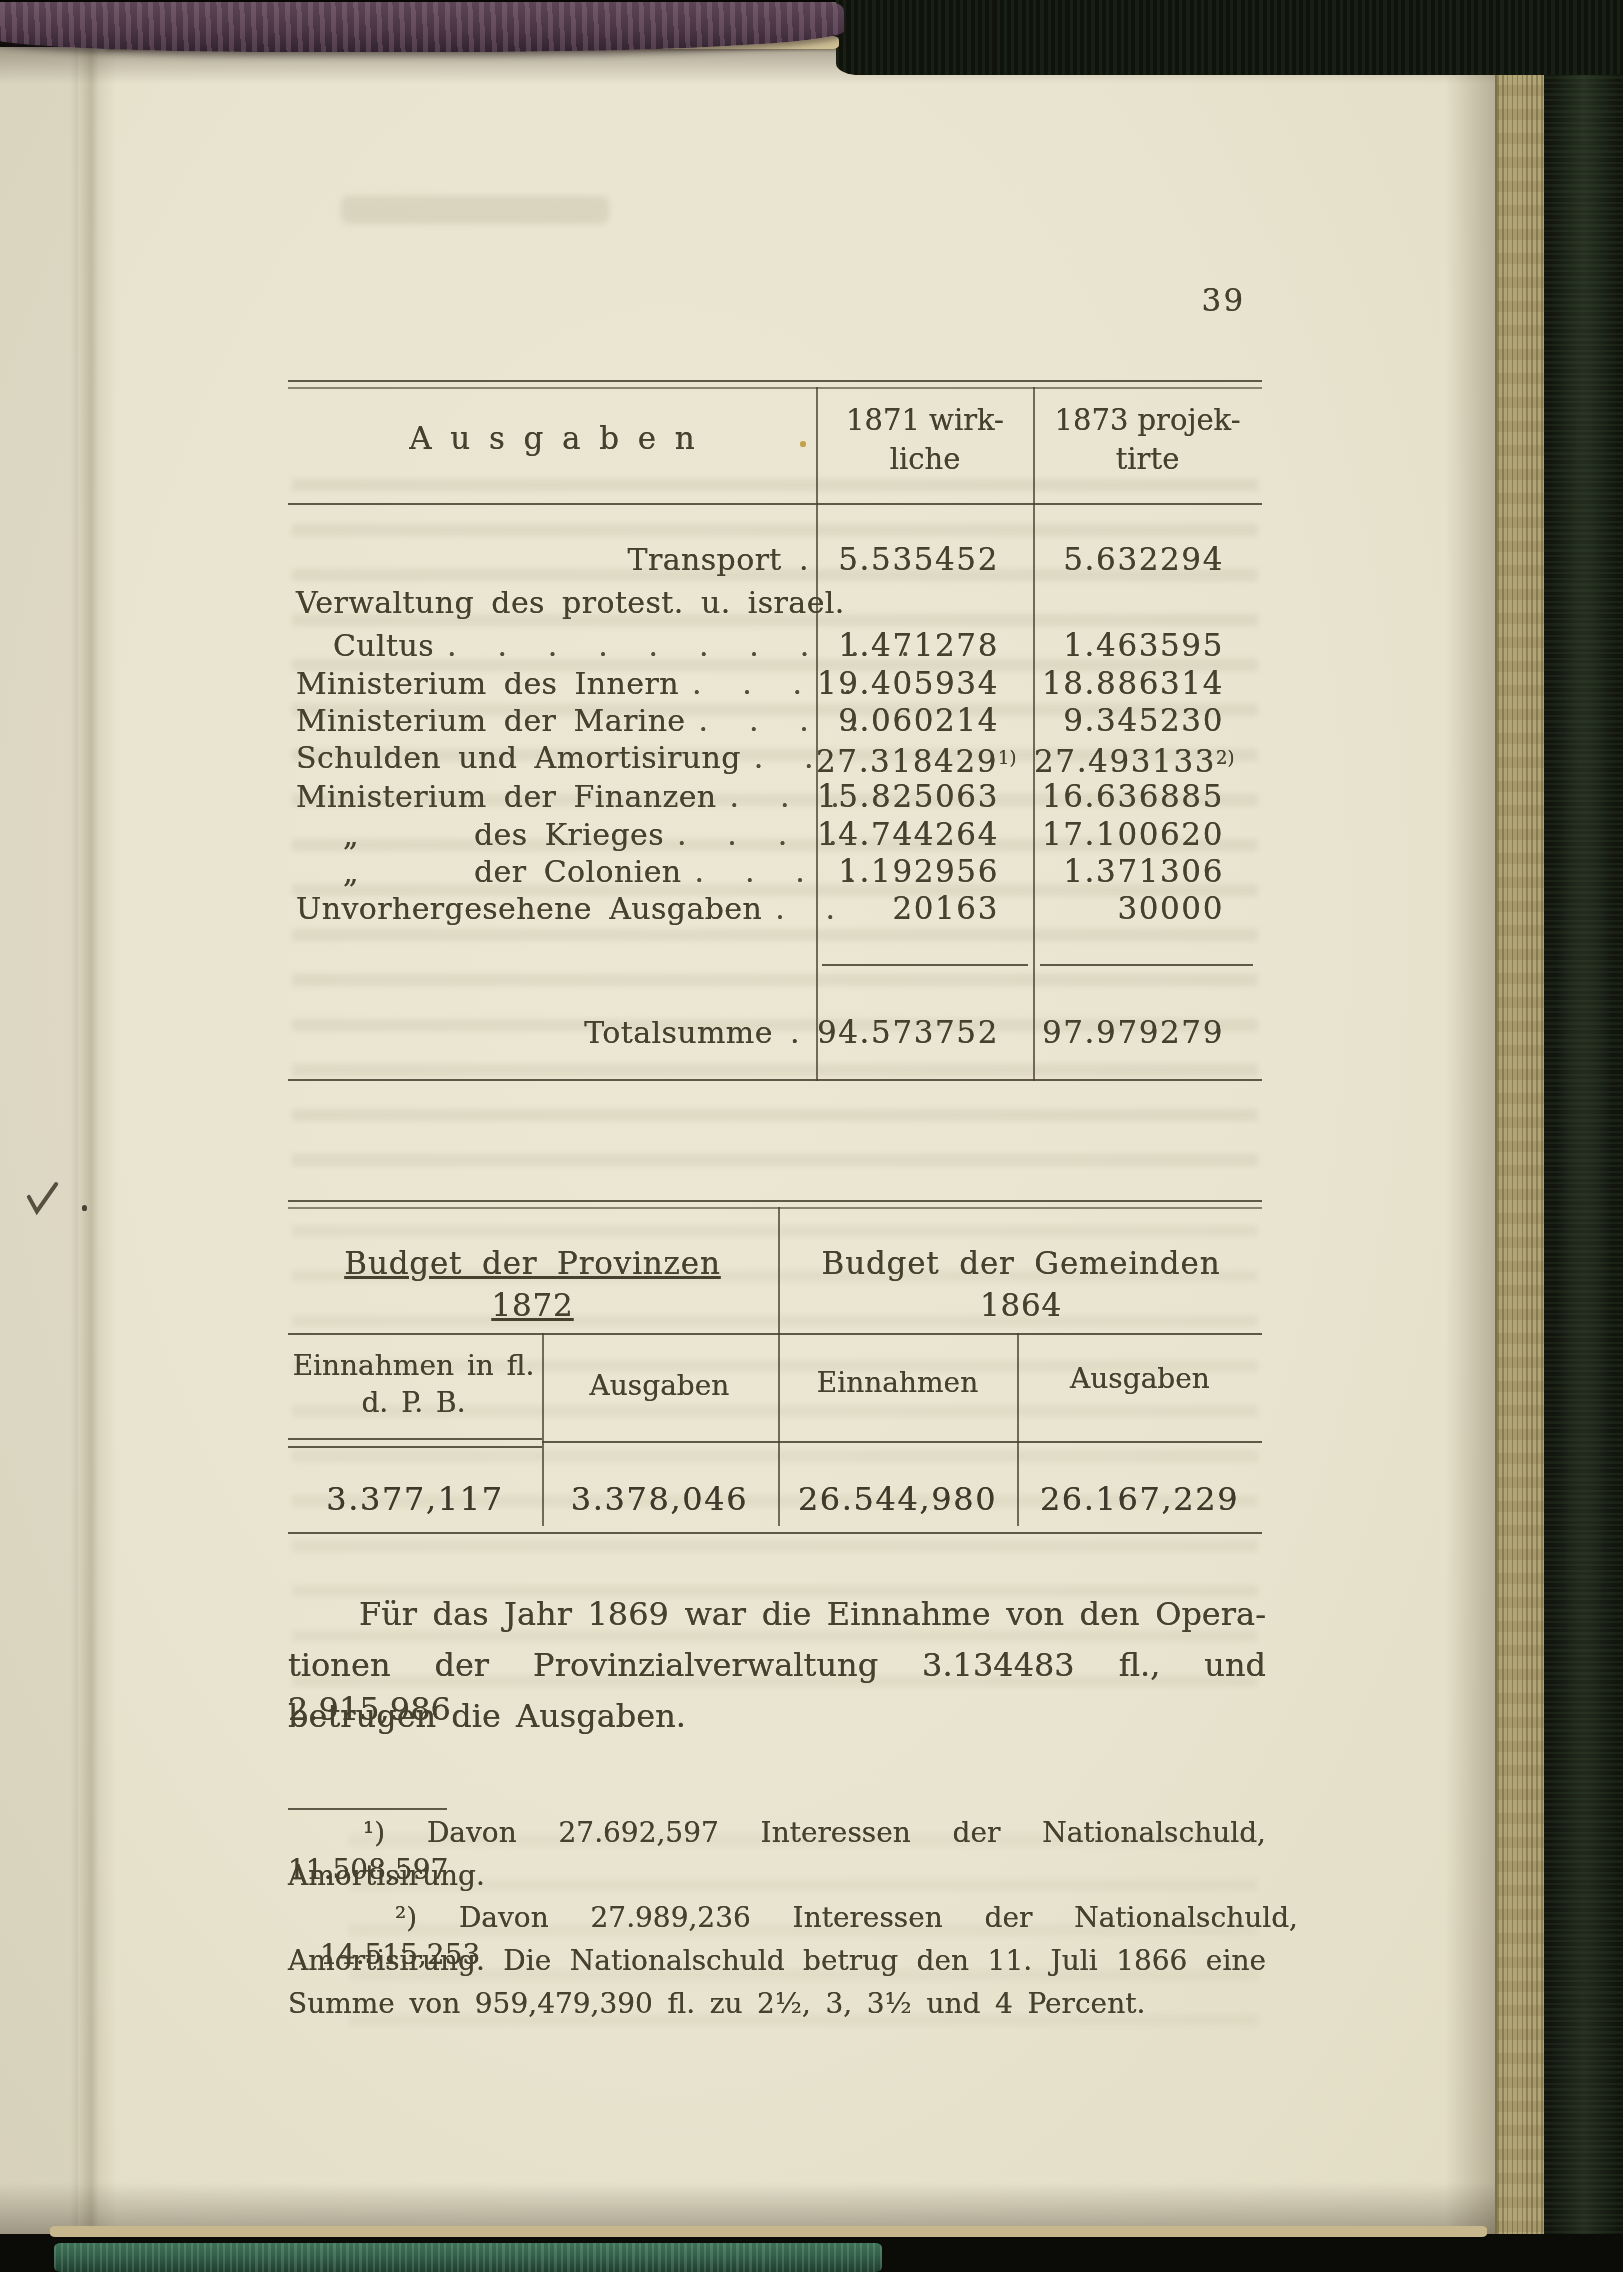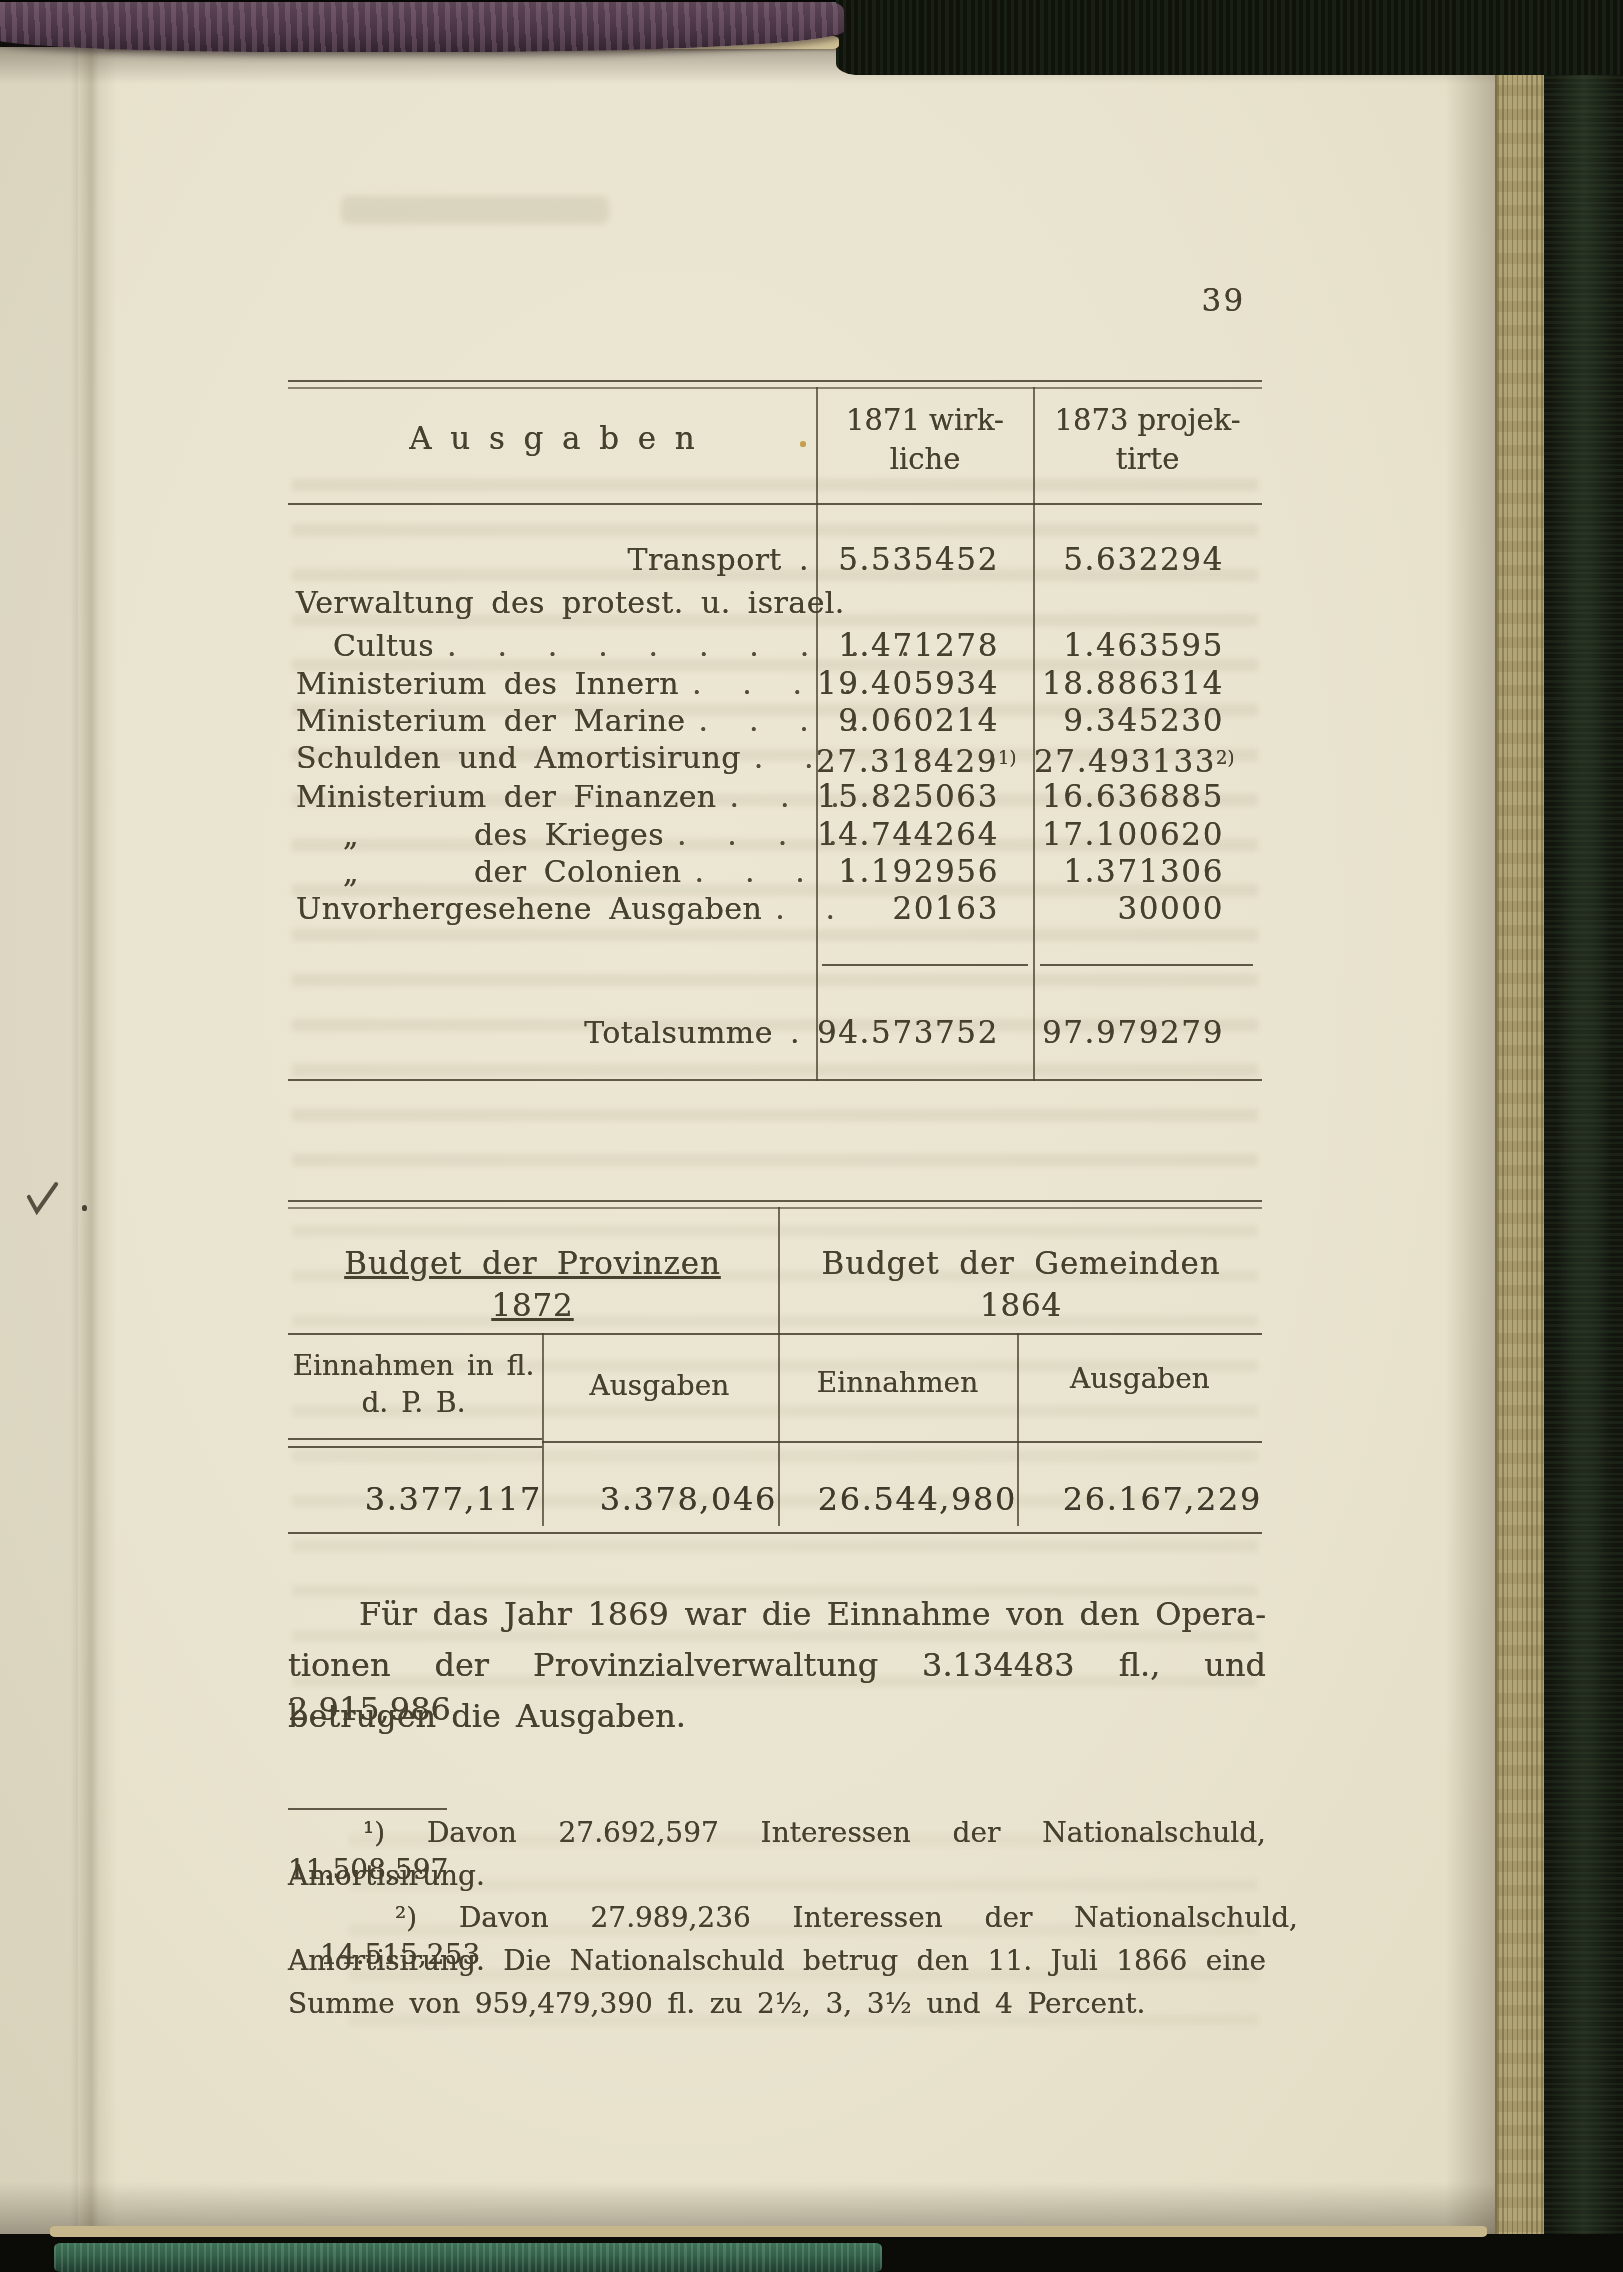--- a/index.html
+++ b/index.html
@@ -68,21 +68,21 @@
   .lab-right{text-align:right;padding-right:7px;padding-left:0;}
   .lab-indent{padding-left:45px;}
   .ditto{display:inline-block;margin-left:47px;margin-right:115px;}
   .dots{letter-spacing:12px;margin-left:13px;color:#554d39;}
   .num{text-align:right;padding-right:35px;font-size:31px;letter-spacing:1.6px;white-space:nowrap;}
   .numb{padding-right:39px;}
   .t1-row sup, .sup{font-size:18px;vertical-align:8px;letter-spacing:0;}
   .b-gh{position:absolute;top:1242px;height:42px;line-height:42px;font-size:31px;text-align:center;
         word-spacing:9px;letter-spacing:0.8px;}
   .b-ch{position:absolute;font-size:28px;text-align:center;line-height:37px;word-spacing:4px;}
-  .b-val{position:absolute;top:1477px;height:44px;line-height:44px;font-size:32px;text-align:right;
+  .b-val{position:absolute;top:1477px;height:44px;line-height:44px;font-size:32px;text-align:center;
         letter-spacing:1.6px;color:#3f392b;text-shadow:0 0 0.5px rgba(63,57,43,.8);}
   .para{position:absolute;left:288px;width:978px;height:44px;line-height:44px;font-size:32px;word-spacing:4.9px;}
   .just{text-align:justify;text-align-last:justify;}
   .fn{position:absolute;left:288px;width:978px;height:37px;line-height:37px;font-size:28px;word-spacing:5.7px;}
 </style>
 </head>
 <body>
 
 <div class="scene">
 

